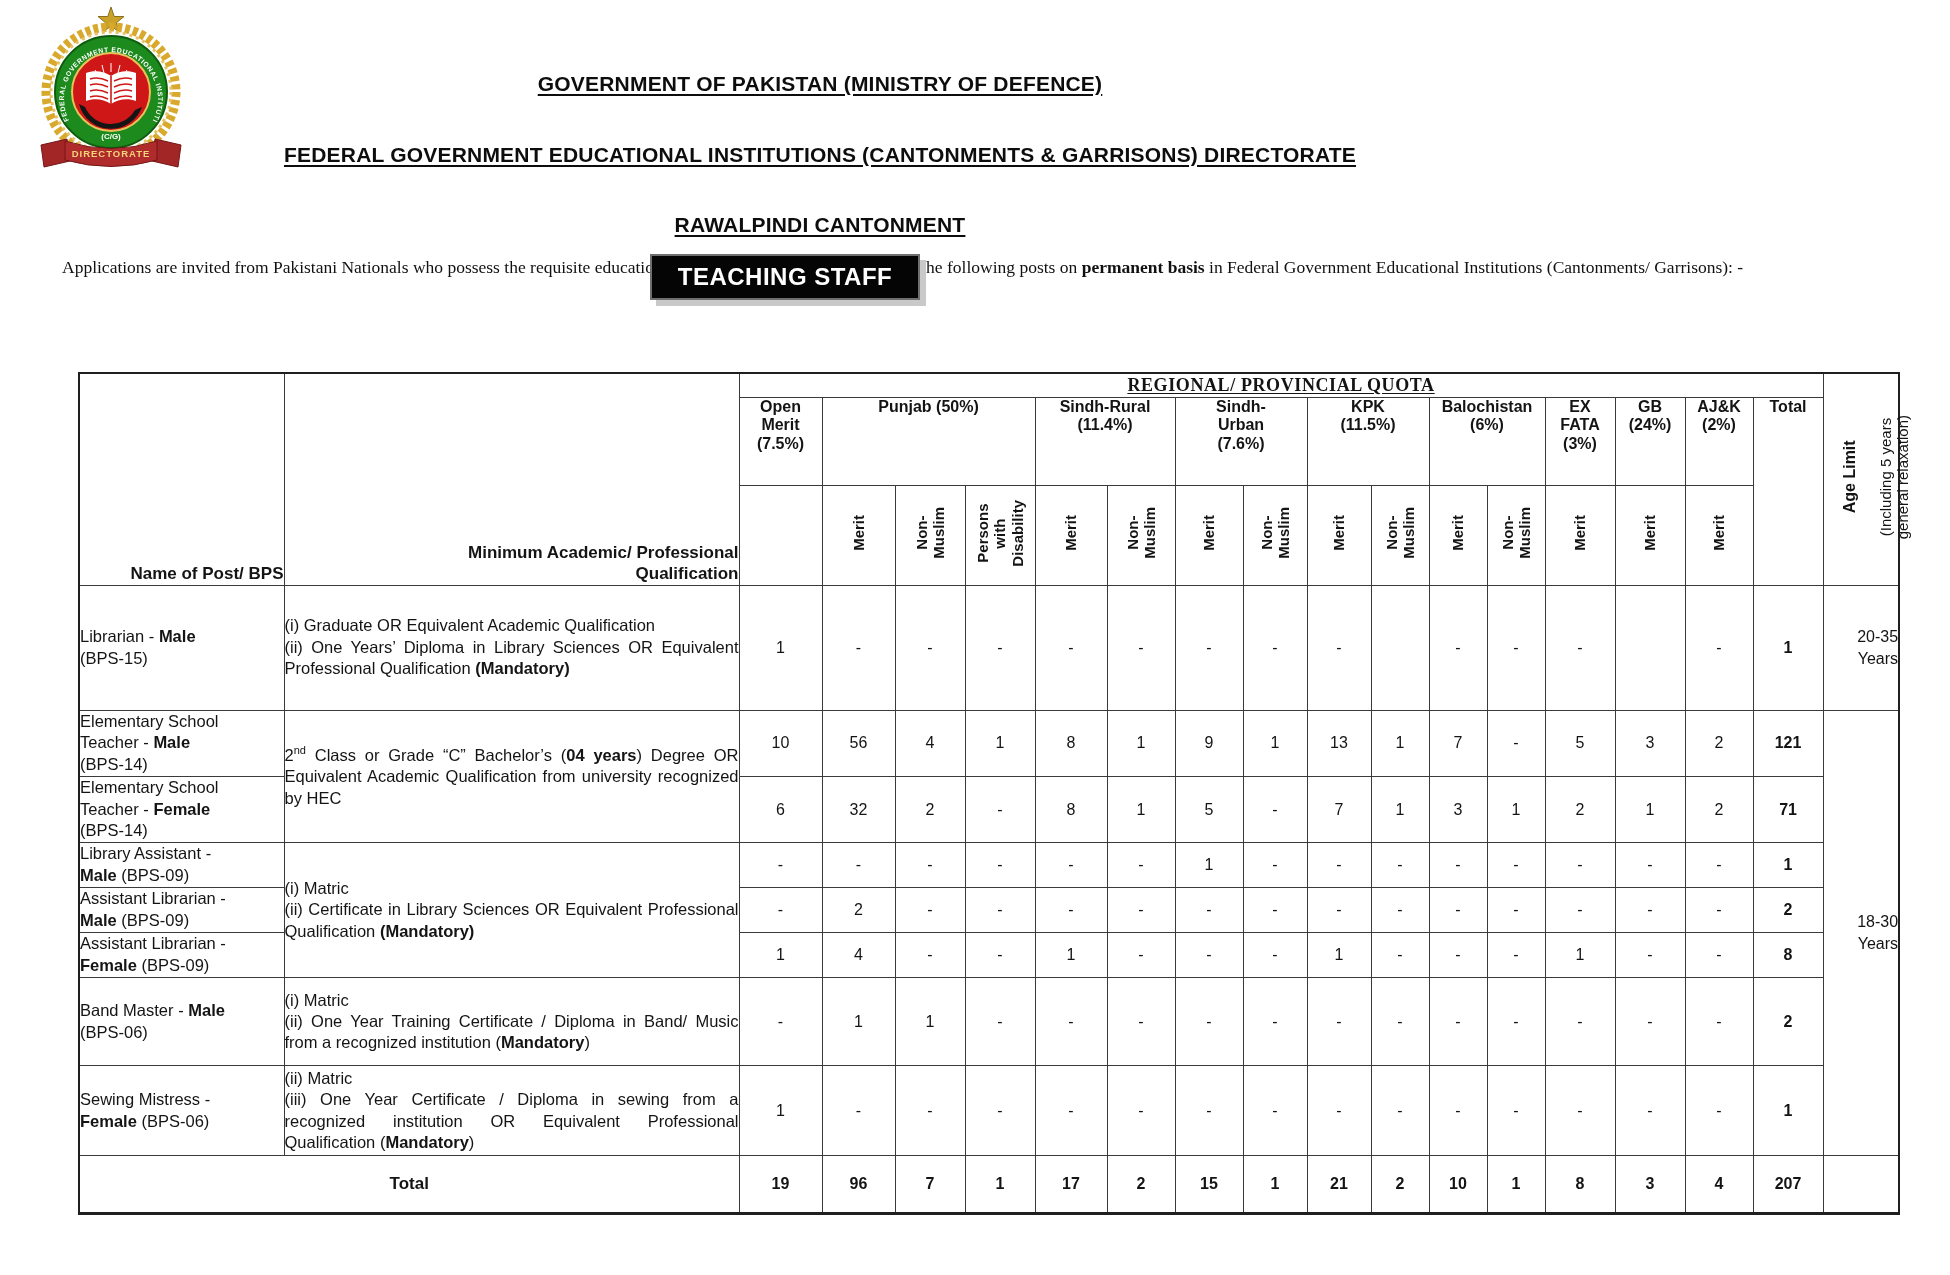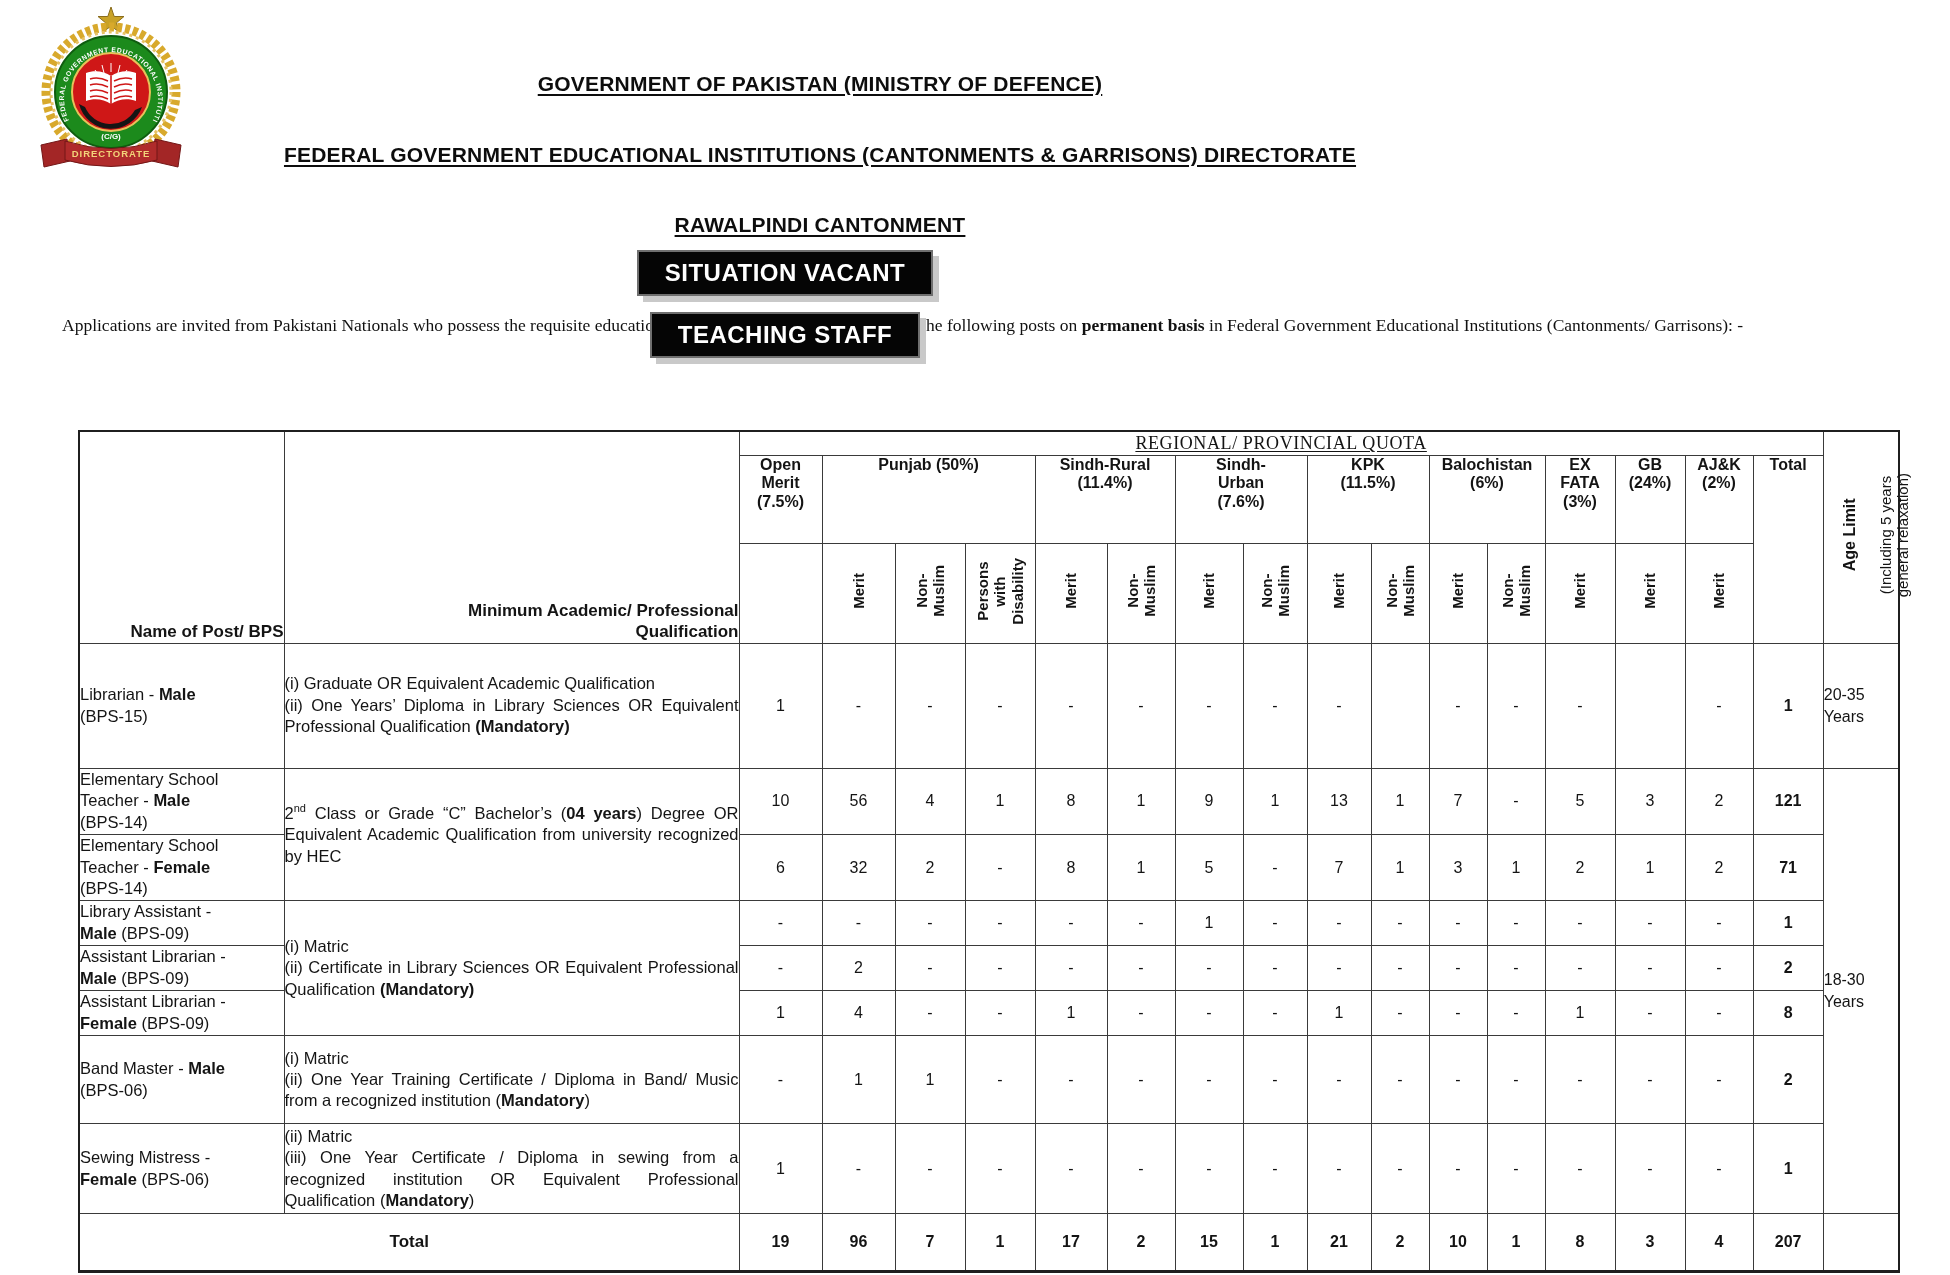--- a/index.html
+++ b/index.html
@@ -41,21 +41,21 @@
     border: 2px solid #1f1f1f; border-bottom: 3px solid #1f1f1f;
   }
   table.vac th, table.vac td { border: 1px solid #3a3a3a; padding: 0; }
   .h-post, .h-qual {
     font-size: 17px; font-weight: bold; text-align: right;
     vertical-align: bottom; padding: 0 4px 26px 4px;
     white-space: pre-line; line-height: 1.25;
   }
   .h-banner {
     height: 24px; font-family: "Liberation Serif", serif;
-    font-size: 18px; font-weight: normal; text-align: center;
+    font-size: 18px; font-weight: bold; text-align: center;
     vertical-align: middle; padding-right: 440px;
   }
   .h-banner .banner-text { text-decoration: underline; text-underline-offset: 2px; letter-spacing: 0.6px; }
   .grp {
     font-size: 16px; font-weight: bold; text-align: center;
     vertical-align: top; padding-top: 4px; height: 88px;
     white-space: pre-line; line-height: 1.18;
   }
   .sub { height: 100px; text-align: center; vertical-align: middle; }
   .vtext {
@@ -72,21 +72,21 @@
     white-space: pre-line; line-height: 1.32; vertical-align: middle;
   }
   td.qual {
     font-size: 16.5px; padding: 5px 10px;
     white-space: pre-line; line-height: 1.3;
     text-align: justify; vertical-align: middle;
   }
   td.qual sup { font-size: 11px; }
   td.num { text-align: center; vertical-align: middle; font-size: 16px; }
   td.num.tbold { font-weight: bold; }
-  td.age { text-align: left; vertical-align: middle; font-size: 16px; white-space: pre-line; line-height: 1.35; }
+  td.age { text-align: right; vertical-align: middle; font-size: 16px; white-space: pre-line; line-height: 1.35; }
   td.total-label { text-align: center; vertical-align: middle; font-weight: bold; font-size: 17px; }
 </style>
 </head>
 <body>
 
 <div class="page">
 
   <svg class="logo" width="154" height="166" viewBox="0 0 154 166">
     <polygon points="77,1 80.2,10.5 90,10.5 82.4,16.8 85.4,26 77,20.3 68.6,26 71.6,16.8 64,10.5 73.8,10.5" fill="#c9a227" stroke="#8a6d1d" stroke-width="1"></polygon>
     <circle cx="77" cy="86" r="65" fill="none" stroke="#d8a92c" stroke-width="9" stroke-dasharray="5 3"></circle>
@@ -134,23 +134,20 @@
       <text x="77" y="151" font-size="9.5" fill="#f2d479" font-weight="bold" text-anchor="middle" letter-spacing="1">DIRECTORATE</text>
     </g>
   </svg>
 
   <div class="head-block">
     <div class="head-line">GOVERNMENT OF PAKISTAN (MINISTRY OF DEFENCE)</div>
     <div class="head-line">FEDERAL GOVERNMENT EDUCATIONAL INSTITUTIONS (CANTONMENTS &amp; GARRISONS) DIRECTORATE</div>
     <div class="head-line">RAWALPINDI CANTONMENT</div>
   </div>
 
-  <div class="boxwrap bw1">
-    <div class="black-box">SITUATION VACANT</div>
-  </div>
 
   <p class="intro"><span>Applications are invited from Pakistani Nationals who possess the requisite educational qualification, quota and age to fill the following posts on </span><b>permanent basis</b><span> in Federal Government Educational Institutions (Cantonments/ Garrisons): -</span></p>
 
   <div class="boxwrap bw2">
     <div class="black-box">TEACHING STAFF</div>
   </div>
 
   <table class="vac">
     <colgroup>
       <col style="width:205px">

